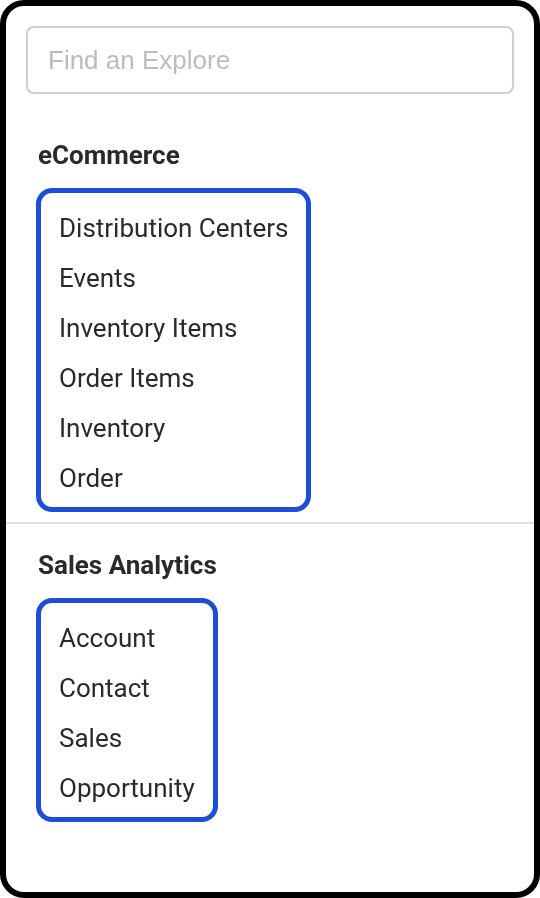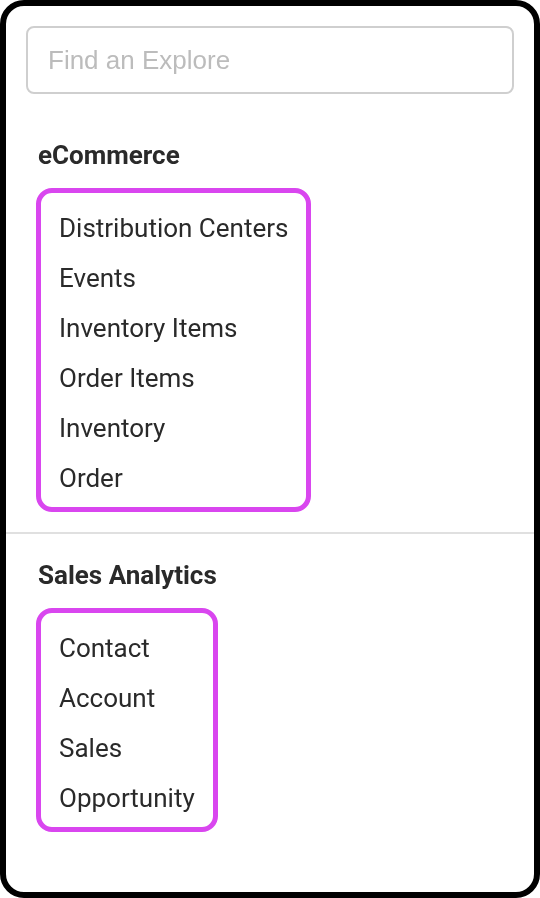--- a/index.html
+++ b/index.html
@@ -35,30 +35,29 @@
       outline: none;
     }
     .search-box::placeholder {
       color: #bcbcbc;
     }
     .section {
       padding: 20px 0 10px 0;
     }
     .section + .section {
       border-top: 2px solid #e0e0e0;
-      margin-top: 10px;
     }
     .section-title {
       font-size: 26px;
       font-weight: 700;
       color: #2a2a2a;
       padding: 6px 40px 12px 32px;
     }
     .highlight-box {
-      border: 5px solid #d946ef;
+      border: 5px solid #1d4ed8;
       border-radius: 16px;
       margin: 6px 0 0 30px;
       padding: 10px 12px 4px 12px;
       display: inline-block;
     }
     .explore-item {
       font-size: 26px;
       color: #2a2a2a;
       padding: 10px 6px;
       cursor: pointer;
@@ -80,20 +79,20 @@
       <div class="explore-item">Inventory Items</div>
       <div class="explore-item">Order Items</div>
       <div class="explore-item">Inventory</div>
       <div class="explore-item">Order</div>
     </div>
   </div>
 
   <div class="section">
     <div class="section-title">Sales Analytics</div>
     <div class="highlight-box">
+      <div class="explore-item">Account</div>
       <div class="explore-item">Contact</div>
-      <div class="explore-item">Account</div>
       <div class="explore-item">Sales</div>
       <div class="explore-item">Opportunity</div>
     </div>
   </div>
 
 </div>
 
 </body></html>

